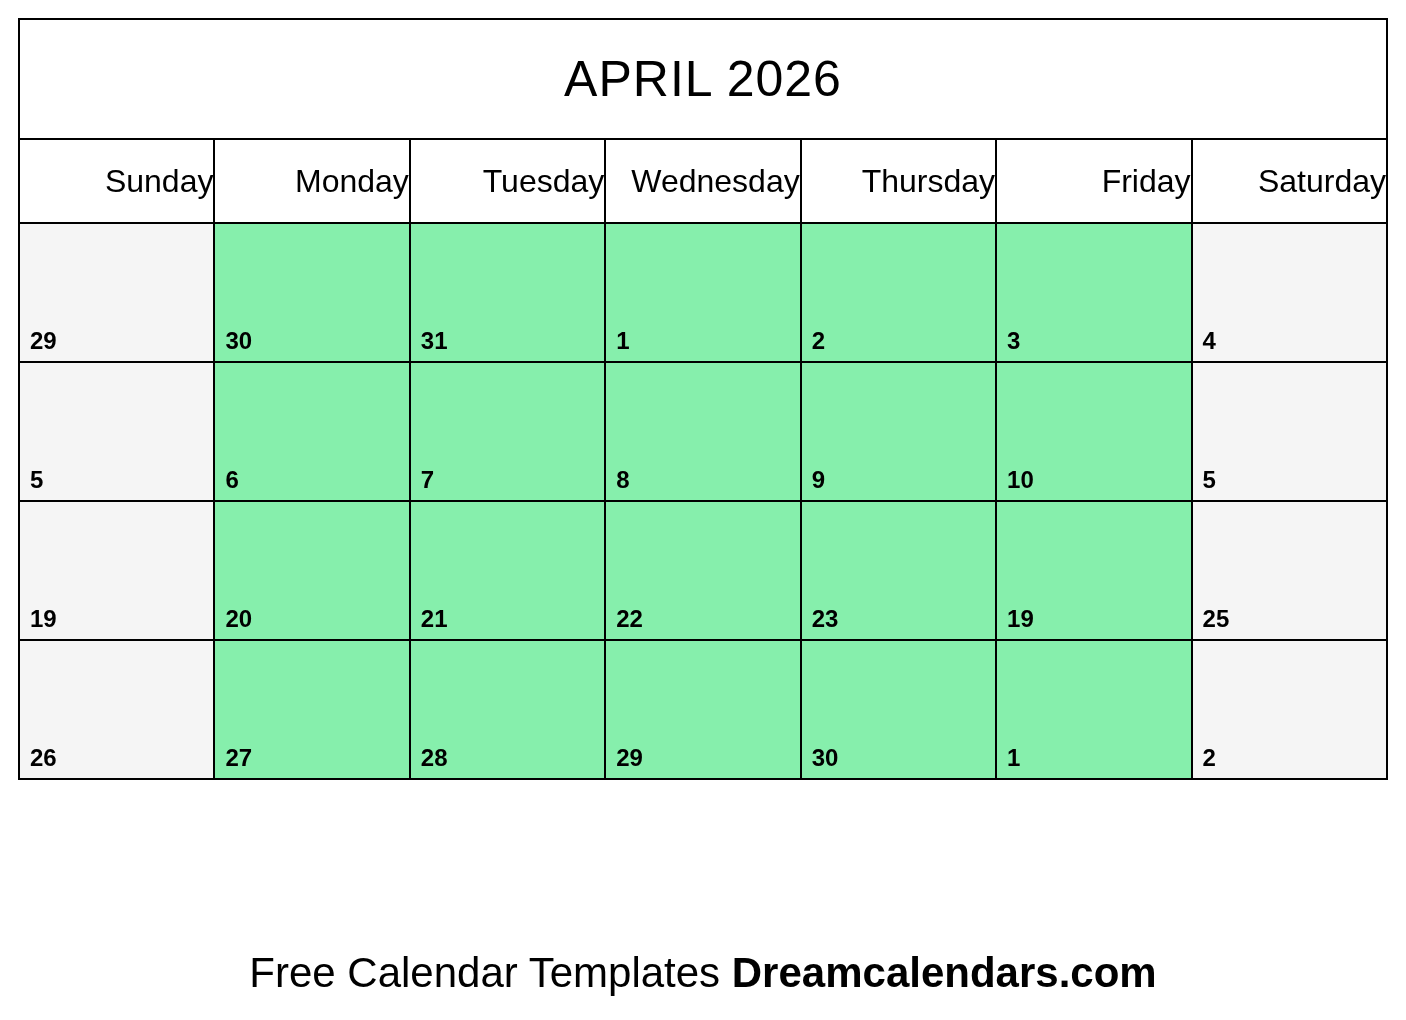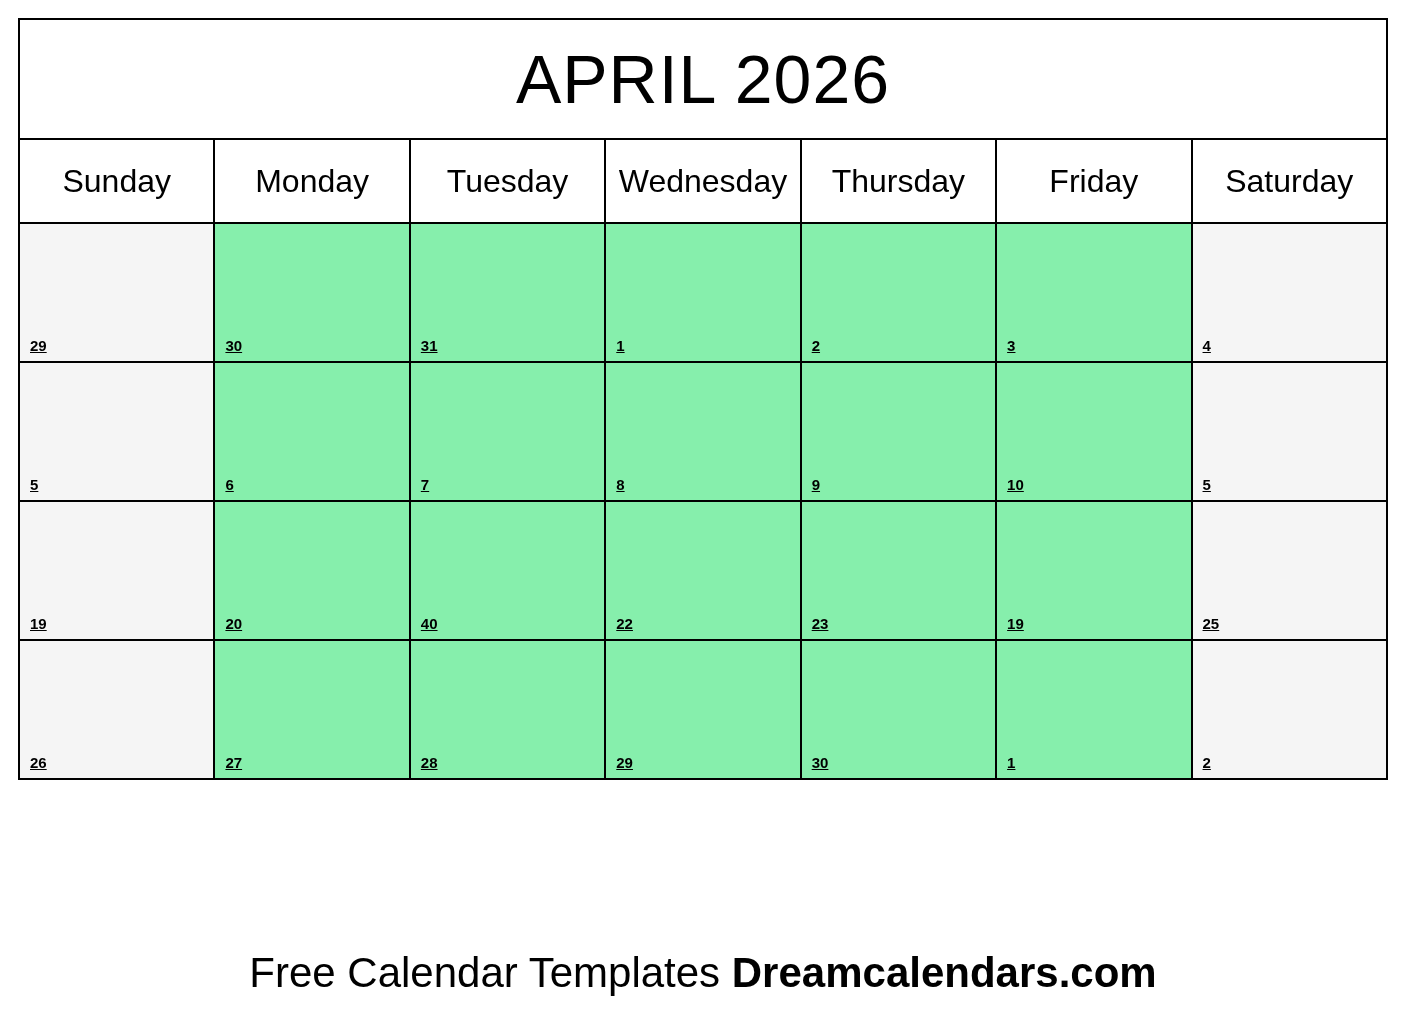--- a/index.html
+++ b/index.html
@@ -45,55 +45,54 @@
 
   .title-cell {
     border: none !important;
     border-bottom: 2px solid #000000 !important;
     height: 118px;
     text-align: center;
     vertical-align: middle;
   }
 
   .title-text {
-    font-size: 68px;
+    font-size: 50px;
     font-weight: 400;
     letter-spacing: 1px;
     line-height: 1;
     white-space: nowrap;
   }
 
   .dow-cell {
     height: 82px;
     vertical-align: middle;
-    text-align: center;
+    text-align: right;
     padding-left: 14px;
     font-size: 32px;
     font-weight: 400;
   }
 
   .day-cell {
     height: 137px;
     vertical-align: bottom;
     position: relative;
     background: #86efac;
   }
 
   .day-cell.weekend {
     background: #f5f5f5;
   }
 
   .day-num {
     position: absolute;
     left: 10px;
     bottom: 8px;
-    font-size: 15px;
+    font-size: 24px;
     font-weight: bold;
     line-height: 1;
-    text-decoration: underline;
   }
 
   .footer {
     position: absolute;
     left: 0;
     right: 0;
     bottom: 26px;
     text-align: center;
     font-size: 42px;
     line-height: 1;
@@ -177,21 +176,21 @@
             </td>
         </tr>
         <tr>
           <td class="day-cell weekend">
               <span class="day-num">19</span>
             </td>
           <td class="day-cell">
               <span class="day-num">20</span>
             </td>
           <td class="day-cell">
-              <span class="day-num">40</span>
+              <span class="day-num">21</span>
             </td>
           <td class="day-cell">
               <span class="day-num">22</span>
             </td>
           <td class="day-cell">
               <span class="day-num">23</span>
             </td>
           <td class="day-cell">
               <span class="day-num">19</span>
             </td>

